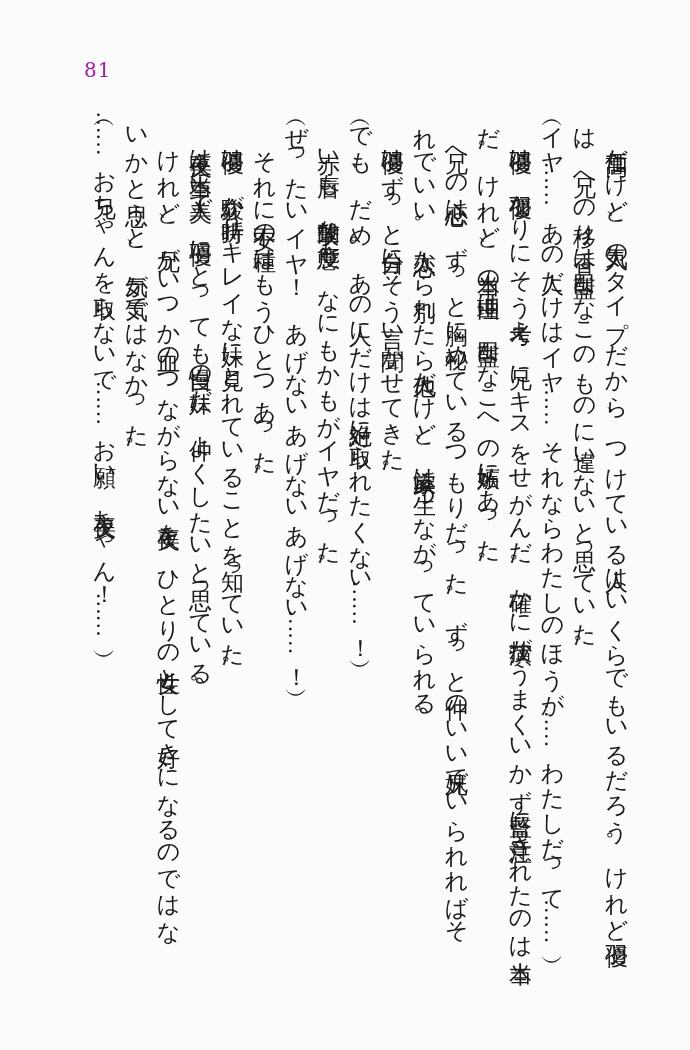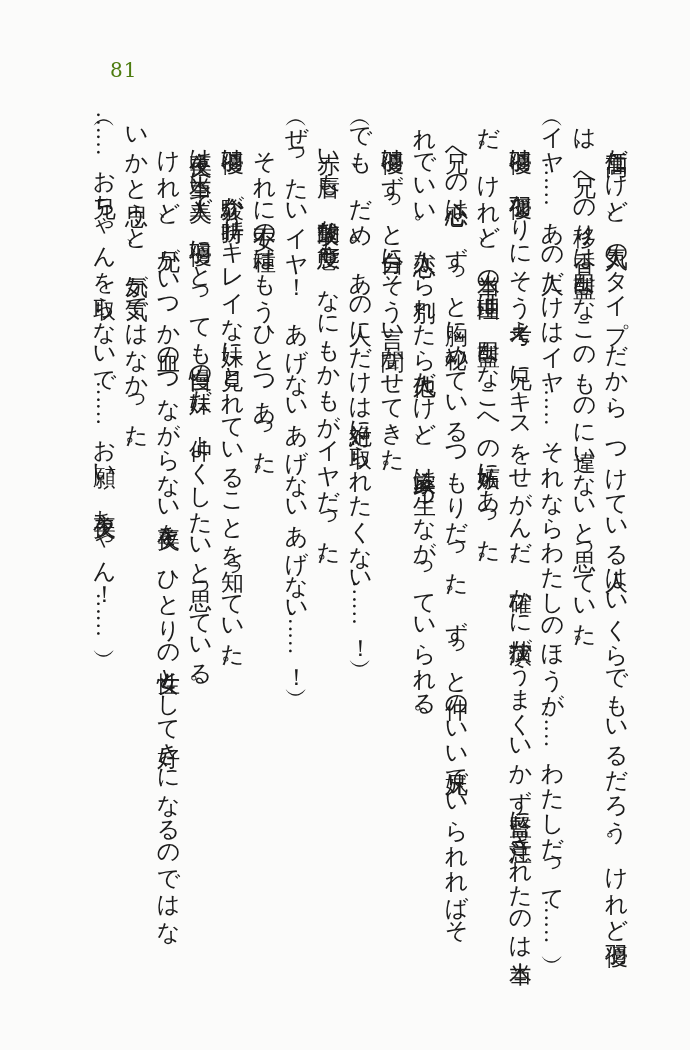--- a/index.html
+++ b/index.html
@@ -13,24 +13,24 @@
     background: #fbfbfa;
     overflow: hidden;
     font-family: "Liberation Serif", "DejaVu Serif", serif;
   }
   .page {
     position: absolute;
     inset: 0;
   }
   .page-number {
     position: absolute;
-    left: 110px;
+    left: 84px;
     top: 58px;
     font-size: 20px;
-    color: #4d7c0f;
+    color: #a21caf;
     letter-spacing: 1px;
     font-family: "DejaVu Serif", "Liberation Serif", serif;
   }
   .text-block {
     position: absolute;
     top: 112px;
     right: 58px;
     width: 546px;
     height: 842px;
     writing-mode: vertical-rl;

